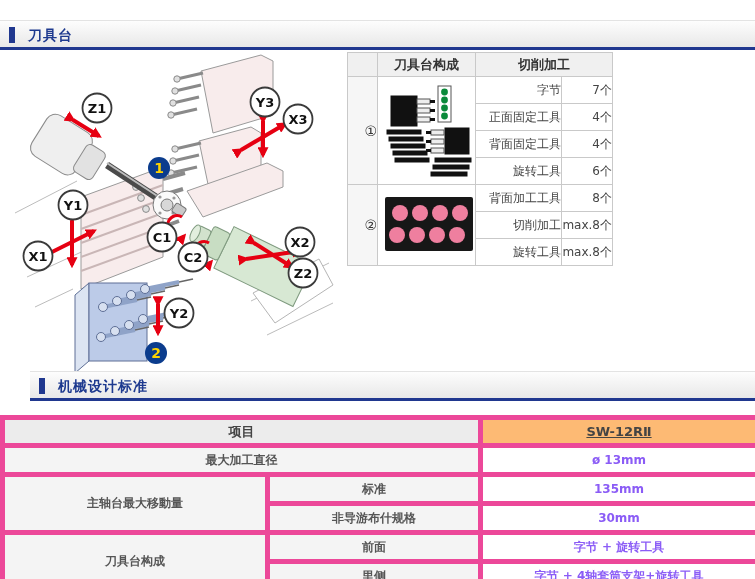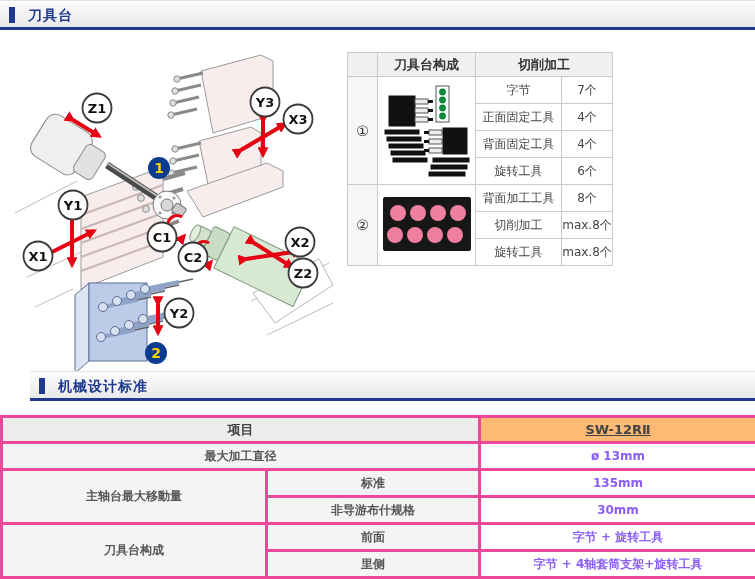--- a/index.html
+++ b/index.html
@@ -15,48 +15,48 @@
     border-top:1px solid #e3e3e3;
     border-bottom:3px solid #20388f;
   }
   .section-header .accent{
     position:absolute;left:9px;top:6px;width:6px;height:16px;background:#20388f;
   }
   .section-header .title{
     position:absolute;left:28px;top:6px;
     font-size:14px;font-weight:bold;color:#1e3a8f;letter-spacing:1px;
   }
-  #header-1{top:0;}
+  #header-1{top:20px;}
   #header-2{top:371px;margin-left:30px;}
 
   
   #diagram{position:absolute;left:15px;top:45px;}
 
   
   #tool-table{
     position:absolute;left:347px;top:52px;
     border-collapse:collapse;font-size:12px;color:#444;
   }
   #tool-table th,#tool-table td{border:1px solid #c9c9c9;padding:0;text-align:center;}
   #tool-table th{height:23px;background:#f0f0f0;font-size:13px;color:#333;font-weight:bold;}
-  #tool-table td{height:26px;}
+  #tool-table td{height:26px;text-align:right;}
   .c-num{width:29px;background:#f6f6f6;font-size:14px;color:#333;}
   .c-iconhead{width:97px;}
   .c-iconcell{width:97px;background:#fff;}
   .c-lbl{width:85px;background:#fff;color:#444;}
   .c-cnt{width:50px;background:#fff;color:#444;margin-left:20px;}
 
   
   #spec-table{
     position:absolute;left:0;top:415px;width:755px;
     border-collapse:collapse;table-layout:fixed;font-size:12px;
     border-top:1px solid #bbb;
   }
   #spec-table th,#spec-table td{
-    border:3px solid #ec4899;padding:0;text-align:center;overflow:hidden;
+    border:5px solid #ec4899;padding:0;text-align:center;overflow:hidden;
   }
   #spec-table th{height:23px;font-size:13px;font-weight:bold;color:#444;}
   #spec-table td{height:24px;}
   .hd-item{background:#ececec;}
   .hd-model{background:#fdba74;text-decoration:underline;}
   .lbl{background:#f4f4f4;font-weight:bold;color:#555;margin-left:44px;}
   .val{background:#ffffff;color:#8b5cf6;font-weight:bold;}
 </style>
 </head>
 <body>

